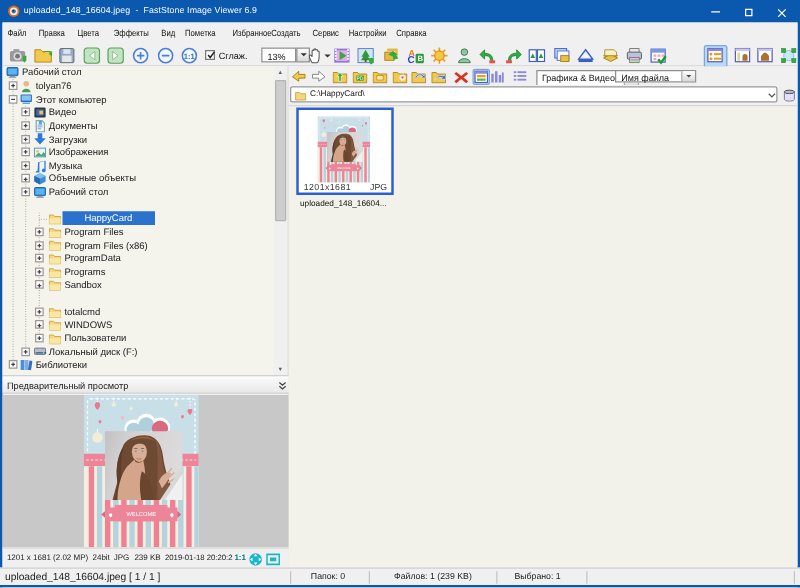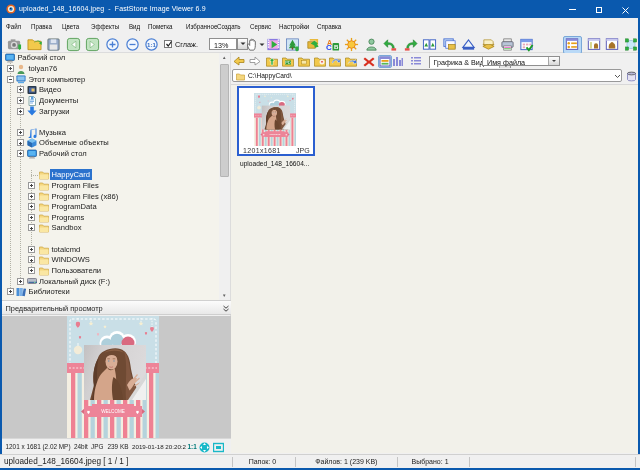--- a/index.html
+++ b/index.html
@@ -5,21 +5,21 @@
 body{position:relative;font-family:"Liberation Sans",sans-serif;background:#f0f0f0;-webkit-font-smoothing:antialiased}
 .abs{position:absolute}
 .titlebar{position:absolute;left:0;top:0;width:640px;height:17.5px;background:#0a59ae;color:#fff}
 .title-txt{position:absolute;left:19px;top:4.8px;font-size:7px;letter-spacing:.1px}
 .menubar{position:absolute;left:1.5px;top:17.5px;width:636.5px;height:16px;background:#f0f0f0;font-size:7.2px;color:#111}
 .menubar span{position:absolute;top:4.2px;display:inline-block;transform:scaleX(0.86);transform-origin:0 0}
 .toolbar{position:absolute;left:1.5px;top:33.5px;width:636.5px;height:19px;background:#f0f0f0;border-bottom:1px solid #dcdcdc}
 .tree{position:absolute;left:1.5px;top:52.5px;width:228px;height:247.3px;background:#f4f3ec;overflow:hidden}
 .trow{position:absolute;left:0;width:216px;height:10.7px;font-size:7.6px;color:#1a1a1a;white-space:nowrap}
 .trow .txt{position:absolute;top:0.8px}
-.trow .sel{background:#2b72cd;color:#fff;padding:1px 2px;margin-left:-2px}
+.trow .sel{background:#2b72cd;color:#fff;padding:1px 18px;margin-left:-2px}
 .exp{position:absolute;width:7px;height:7px;top:1.8px;background:#fff;border:1px solid #999;font-size:0}
 .exp:before{content:"";position:absolute;left:1px;top:2.2px;width:3px;height:1px;background:#444}
 .exp.minus:before{background:#444}
 .exp.plus:after{content:"";position:absolute;left:2px;top:1.2px;width:1px;height:3px;background:#444}
 .ticon{position:absolute;top:0.6px}
 .scroll{position:absolute;left:219px;top:52.5px;width:10.5px;height:247.3px;background:#f0f0f0}
 .sthumb{position:absolute;left:0.5px;top:11.5px;width:9.5px;height:113px;background:#cdcdcd;border:1px solid #b5b5b5;border-radius:1px}
 .sarrow{position:absolute;left:0;width:10.5px;height:9px;color:#606060;font-size:4.5px;text-align:center;line-height:9.5px}
 .phead{position:absolute;left:1.5px;top:299.5px;width:229px;height:15.5px;background:linear-gradient(#fcfcfc,#e8e8e8);border-top:1px solid #d0d0d0;border-bottom:1px solid #cfcfcf;font-size:7.4px;color:#222}
 .parea{position:absolute;left:1.5px;top:316px;width:229px;height:121.5px;background:#c8c8c8}
@@ -301,20 +301,29 @@
       </svg>
       <span class="txt" style="left:37.5px">Документы</span>
     </div>
     <div class="trow" style="top:53.25px">
       <div class="exp plus" style="left:15px"></div>
       <svg class="ticon" style="left:25px" width="10" height="10" viewBox="0 0 10 10">
         <path d="M3.2 0.5 h3.6 v4 h2.8 L5 9.5 L0.4 4.5 h2.8z" fill="#2a7ae0"></path>
       </svg>
       <span class="txt" style="left:37.5px">Загрузки</span>
     </div>
+    <div class="trow" style="top:63.879999999999995px">
+      <div class="exp plus" style="left:15px"></div>
+      <svg class="ticon" style="left:25px" width="10" height="10" viewBox="0 0 10 10">
+        <rect x="0.5" y="1.5" width="9" height="7" fill="#e8f4f8" stroke="#4a8aa8" stroke-width="0.7"></rect>
+        <circle cx="3" cy="4" r="1" fill="#f0c040"></circle>
+        <path d="M1 8 l3-3 2 2 2-2.5 1 1.5v2z" fill="#4aa86a"></path>
+      </svg>
+      <span class="txt" style="left:37.5px">Изображения</span>
+    </div>
     <div class="trow" style="top:74.51000000000002px">
       <div class="exp plus" style="left:15px"></div>
       <svg class="ticon" style="left:25px" width="10" height="10" viewBox="0 0 10 10">
         <path d="M3 8.5 a1.5 1.5 0 1 0 1.5 1.5 L4.5 2 L8.5 1 V7 a1.5 1.5 0 1 0 1 1.4 V0.5 L3.5 1.8z" fill="#2a7ae0"></path>
       </svg>
       <span class="txt" style="left:37.5px">Музыка</span>
     </div>
     <div class="trow" style="top:85.14000000000001px">
       <div class="exp plus" style="left:15px"></div>
       <svg class="ticon" style="left:25px" width="10" height="10" viewBox="0 0 10 10">
@@ -521,21 +530,21 @@
         <rect x="1" y="7" width="2" height="1.5"></rect>
         <rect x="4" y="7" width="7" height="1.5"></rect>
       </g>
     </svg>
   </div>
 
 <div class="combo" style="left:428.5px;top:56px;width:82px;height:17px">
     <span class="abs" style="left:4px;top:0.8px">Графика &amp; Видео</span>
     <div class="btn" style="width:11px"></div>
   </div>
-<div class="combo" style="left:482px;top:56px;width:78px;height:9.8px">
+<div class="combo" style="left:492px;top:56px;width:65px;height:9.8px">
     <span class="abs" style="left:4px;top:0.8px">Имя файла</span>
     <div class="btn" style="width:11px"></div>
   </div>
 
 <div class="addr">
  <div class="addr-field">
   <svg class="abs" style="left:3px;top:2px" width="9" height="9" viewBox="0 0 9 9">
         <path d="M0.5 2 h3 l1 1 h4 v5 h-8 z" fill="#f5d77f" stroke="#caa23c" stroke-width="0.7"></path>
       </svg>
   <span class="abs" style="left:15px;top:1.5px">C:\HappyCard\</span>

